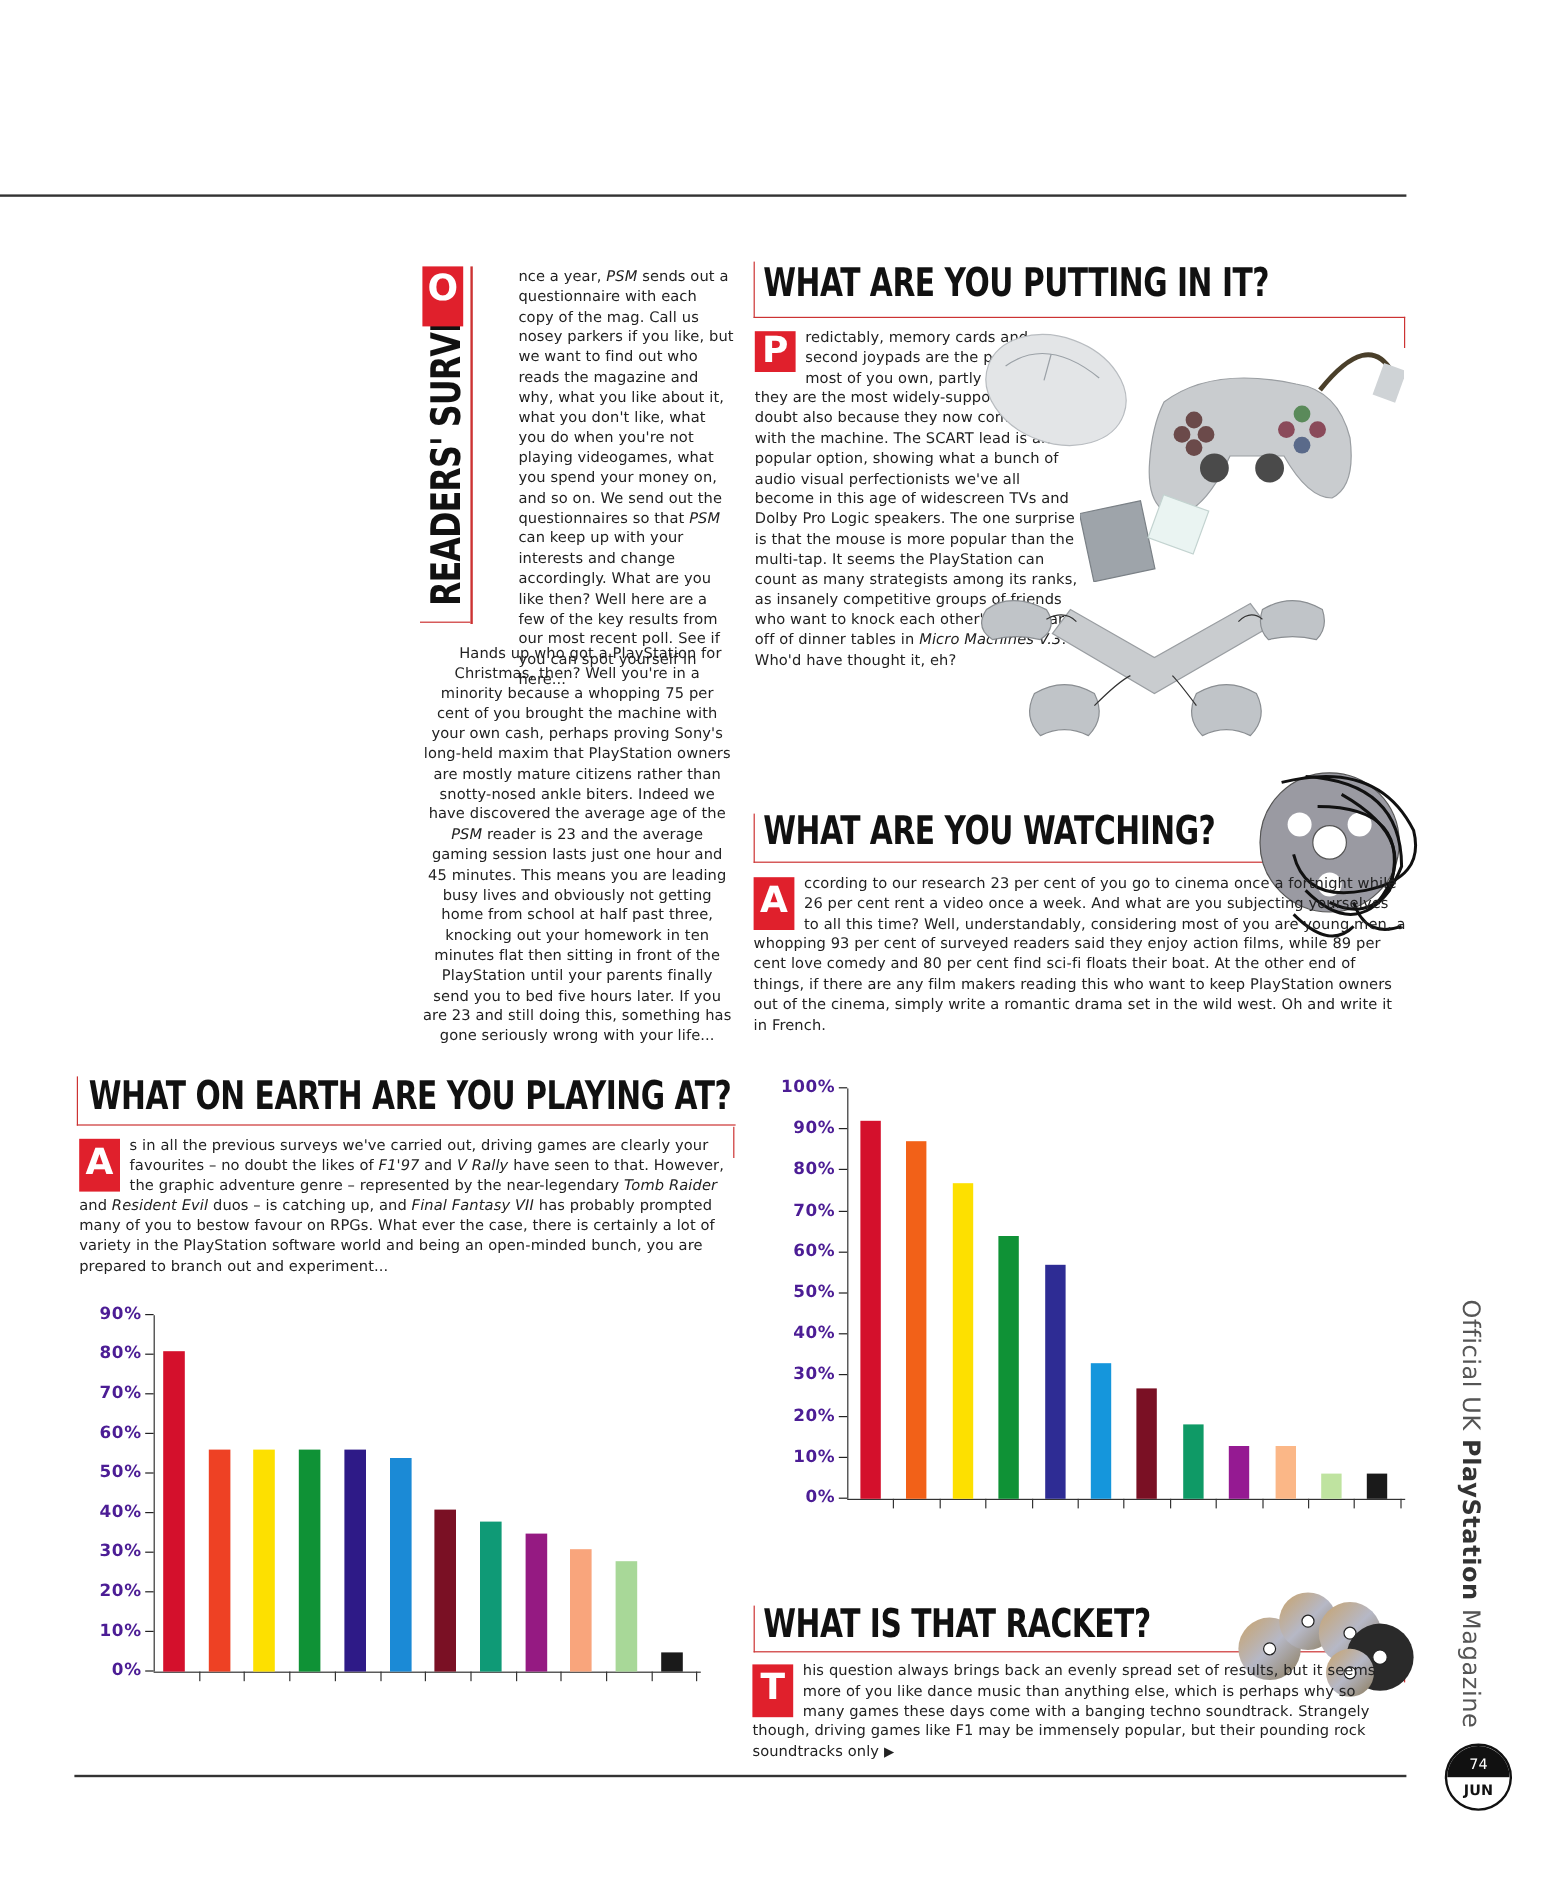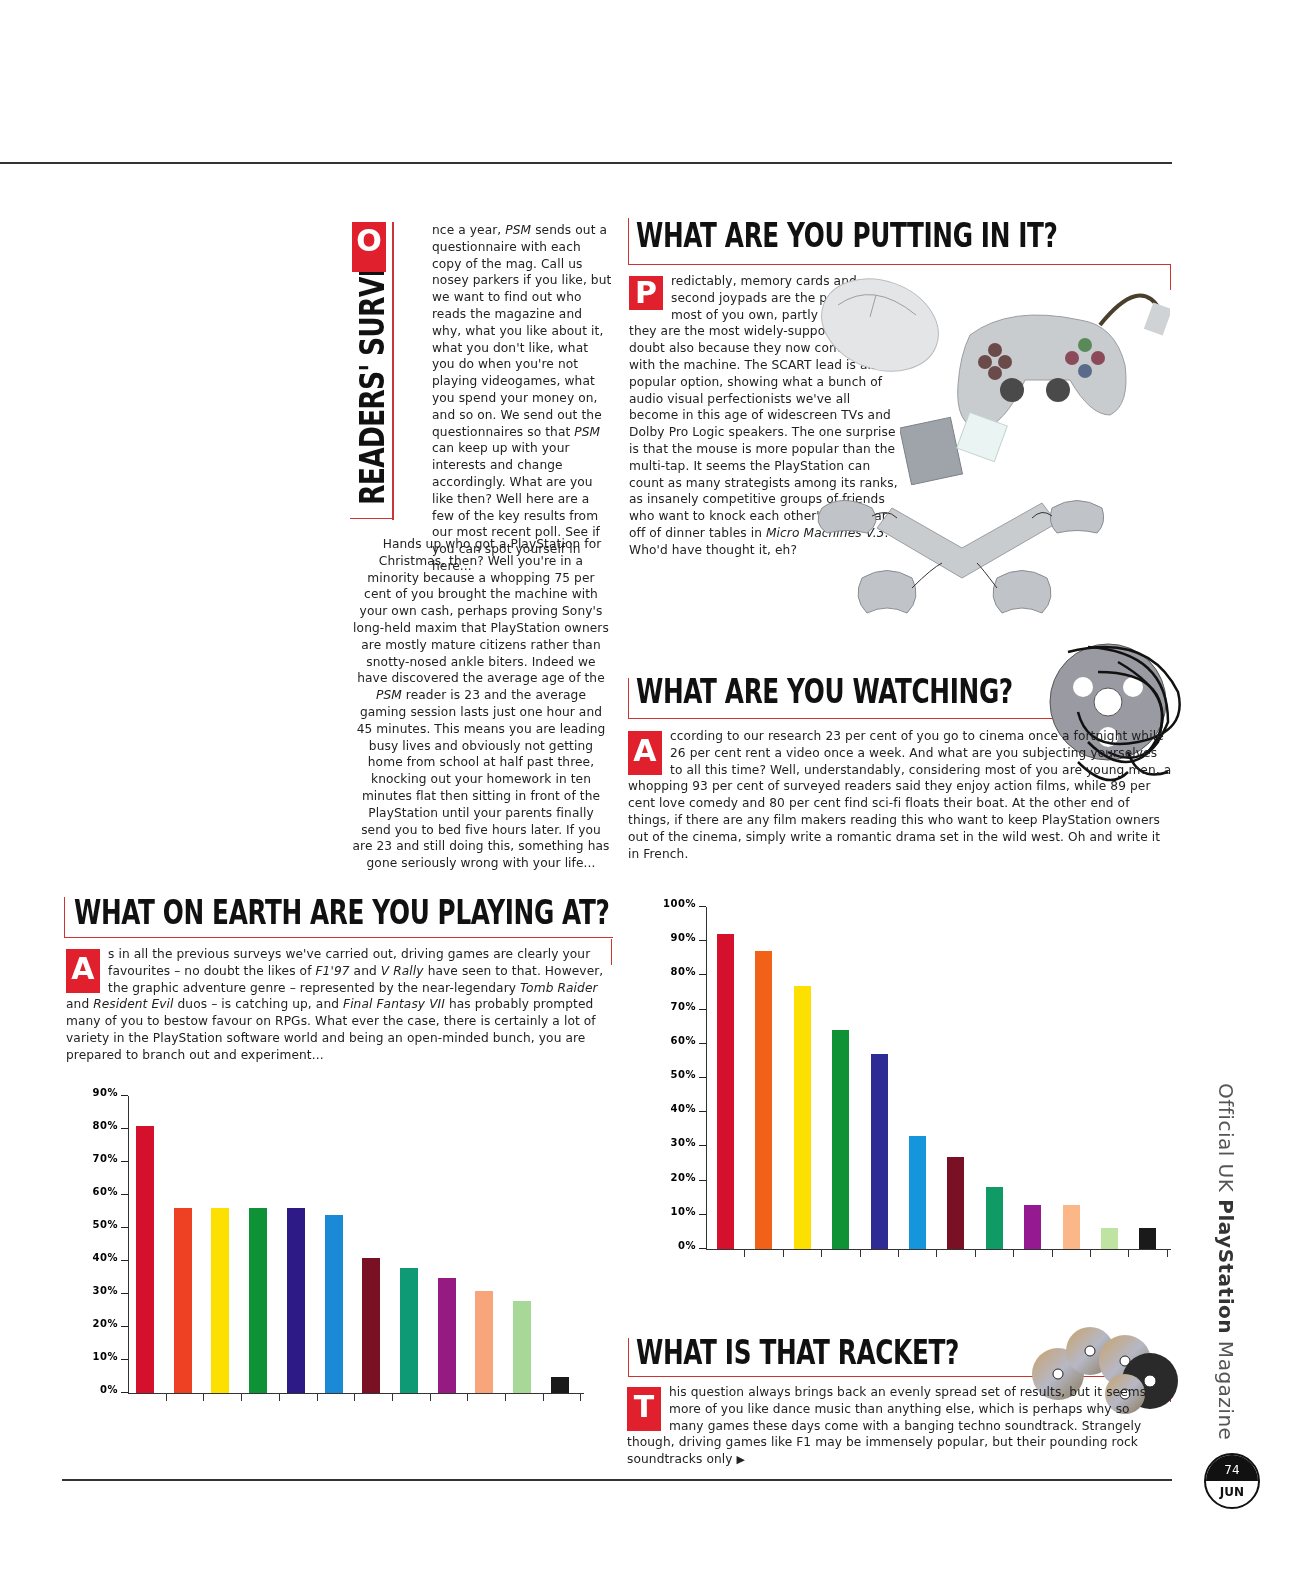--- a/index.html
+++ b/index.html
@@ -9,21 +9,21 @@
   .body-text{font-family:"DejaVu Sans",sans-serif;font-size:12.2px;line-height:16.8px;letter-spacing:0.1px;color:#222;}
   .body-text i{}
   .dropcap{float:left;width:34px;height:34px;background:#e0202c;color:#fff;font-family:"DejaVu Sans",sans-serif;font-weight:bold;font-size:30px;line-height:34px;text-align:center;margin:3px 8px 0 0;}
   .head{position:absolute;font-family:"DejaVu Sans",sans-serif;font-weight:bold;color:#111;transform-origin:left top;letter-spacing:-0.5px;white-space:nowrap;}
   .head-frame{position:absolute;border-left:1.5px solid #c33;border-bottom:1.5px solid #c33;}
   .head-frame-r{position:absolute;border-right:1.5px solid #c33;}
   .vert-title{position:absolute;left:352px;top:505px;transform:rotate(-90deg);transform-origin:left top;font-family:"DejaVu Sans",sans-serif;font-weight:bold;font-size:34px;letter-spacing:-1px;color:#111;white-space:nowrap;transform:rotate(-90deg) scaleX(0.78);}
   .vert-line{position:absolute;border-bottom:1.5px solid #c33;}
   
   .chart{position:absolute;}
-  .ytick{position:absolute;font-family:"DejaVu Sans",sans-serif;font-weight:bold;font-size:10px;color:#000000;text-align:right;width:62px;letter-spacing:0.5px;}
+  .ytick{position:absolute;font-family:"DejaVu Sans",sans-serif;font-weight:bold;font-size:14px;color:#4c1d95;text-align:right;width:62px;letter-spacing:0.5px;}
   .ytick::after{content:"";position:absolute;right:-10px;top:8px;width:7px;height:1px;background:#222;}
   .axis-y{position:absolute;width:1px;background:#333;}
   .axis-x{position:absolute;height:1px;background:#333;}
   .bar{position:absolute;}
   .xtick{position:absolute;width:1px;height:8px;background:#333;}
   .side-mag{position:absolute;left:1238px;top:1083px;transform:rotate(90deg);transform-origin:left top;font-family:"DejaVu Sans",sans-serif;font-size:20px;color:#555;white-space:nowrap;letter-spacing:0.5px;}
   .side-mag b{color:#333;}
   .pagebadge{position:absolute;left:1204px;top:1453px;width:52px;height:52px;border-radius:50%;border:2px solid #111;overflow:hidden;text-align:center;font-family:"DejaVu Sans",sans-serif;}
   .pagebadge .top{background:#111;color:#fff;height:26px;line-height:30px;font-size:12px;}
   .pagebadge .bot{color:#111;height:18px;line-height:22px;font-size:12px;font-weight:bold;}

